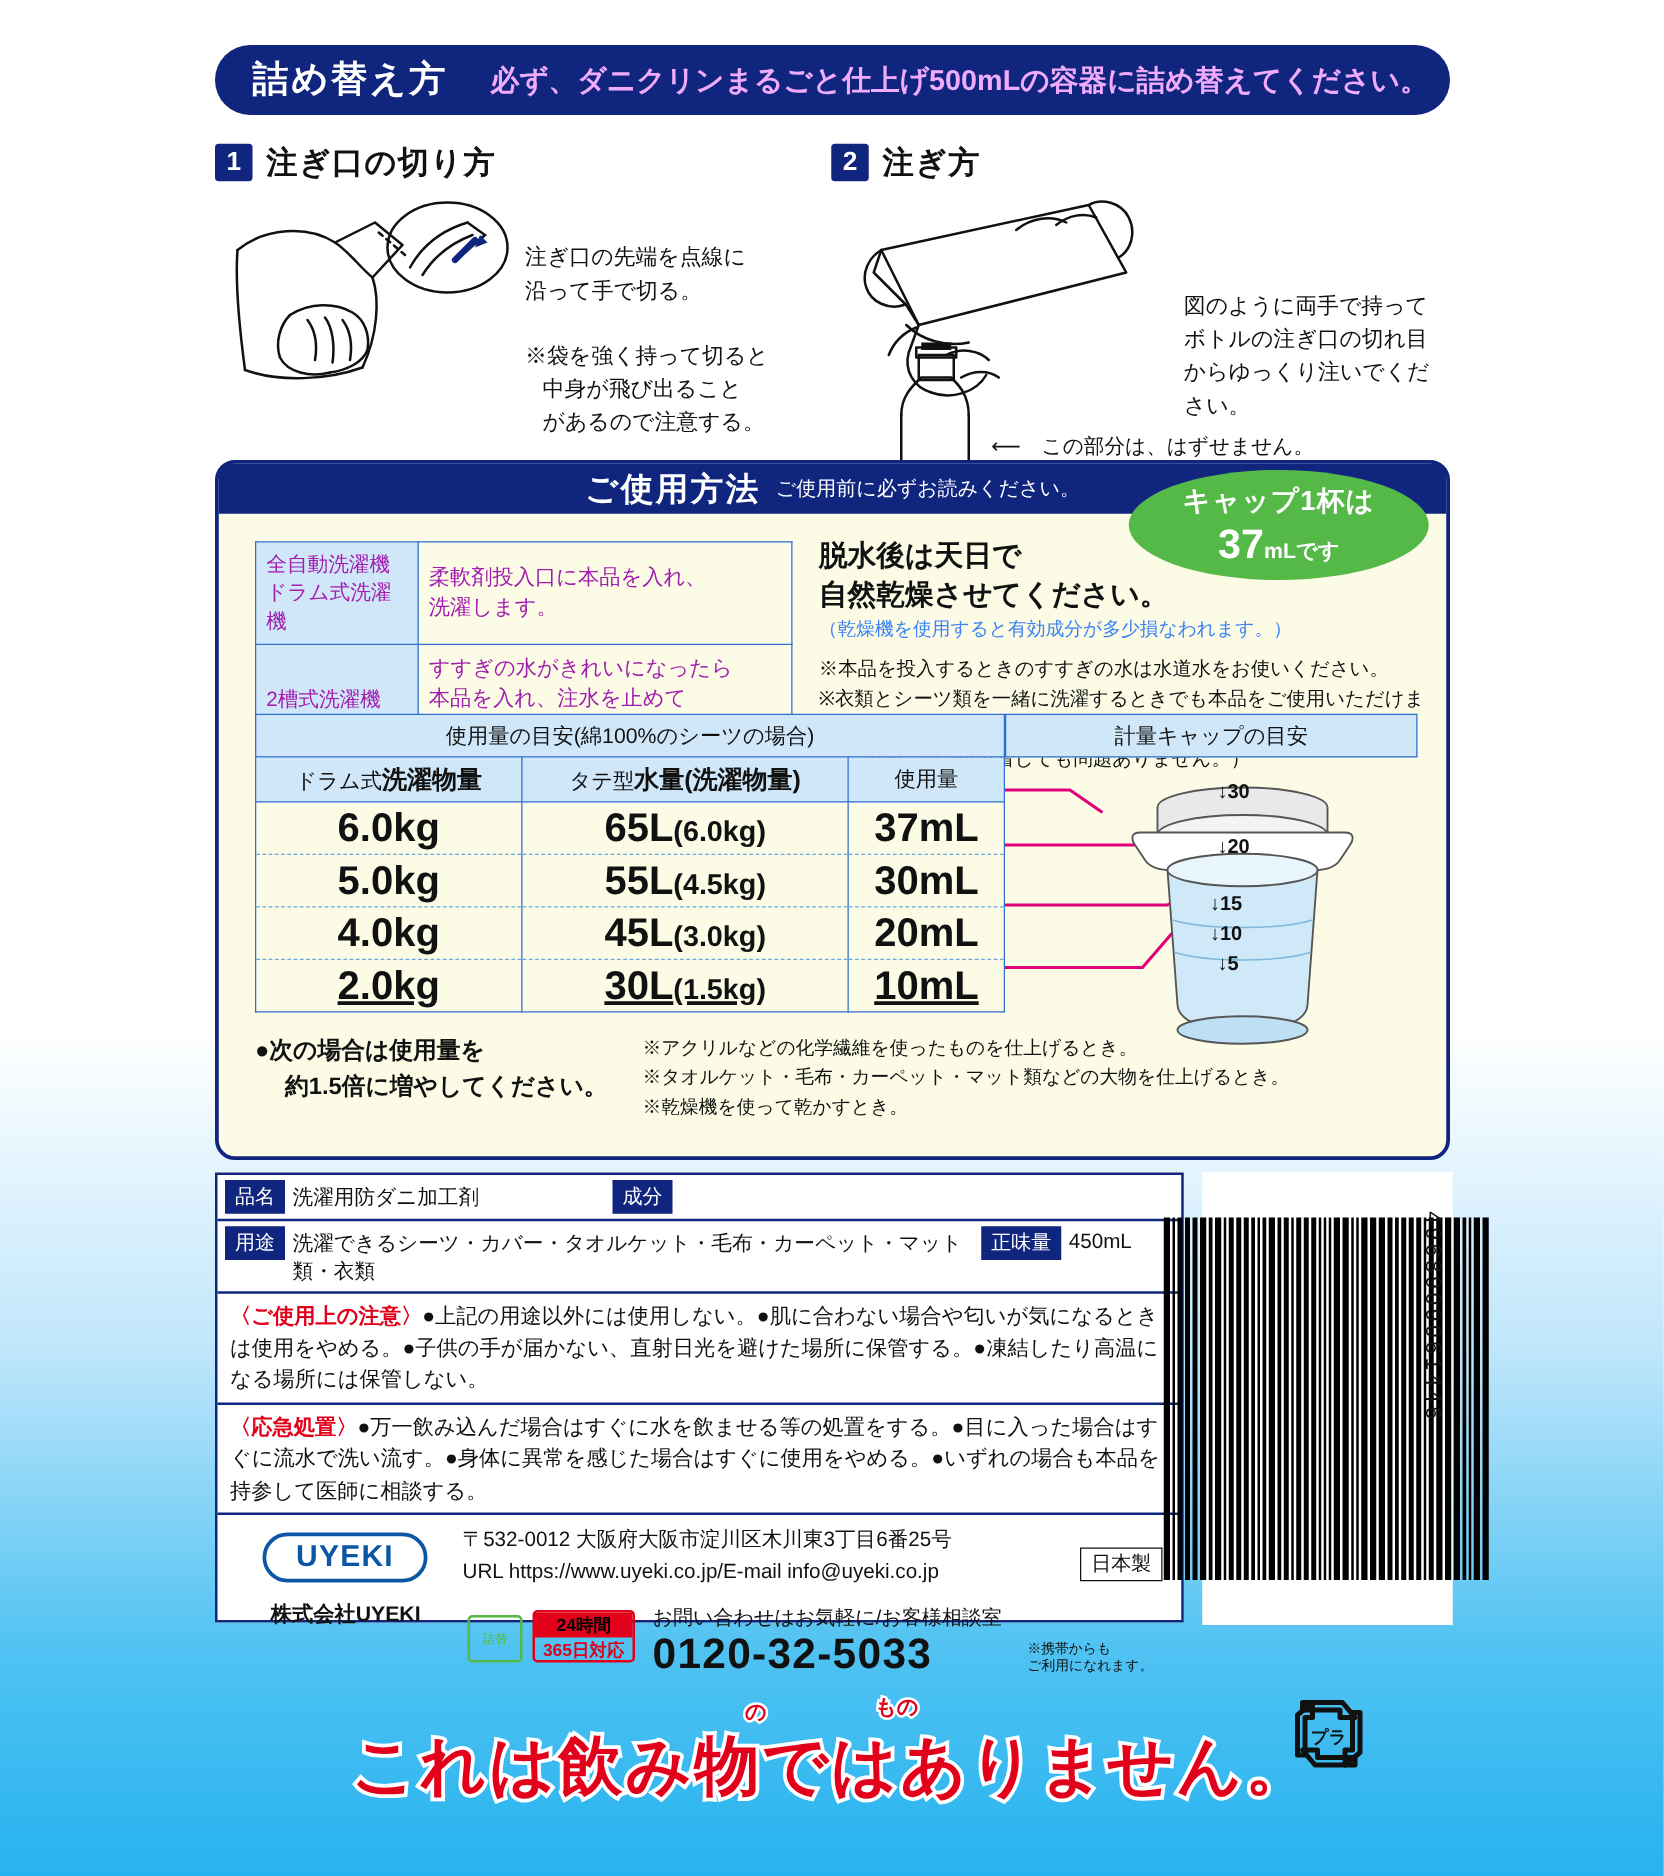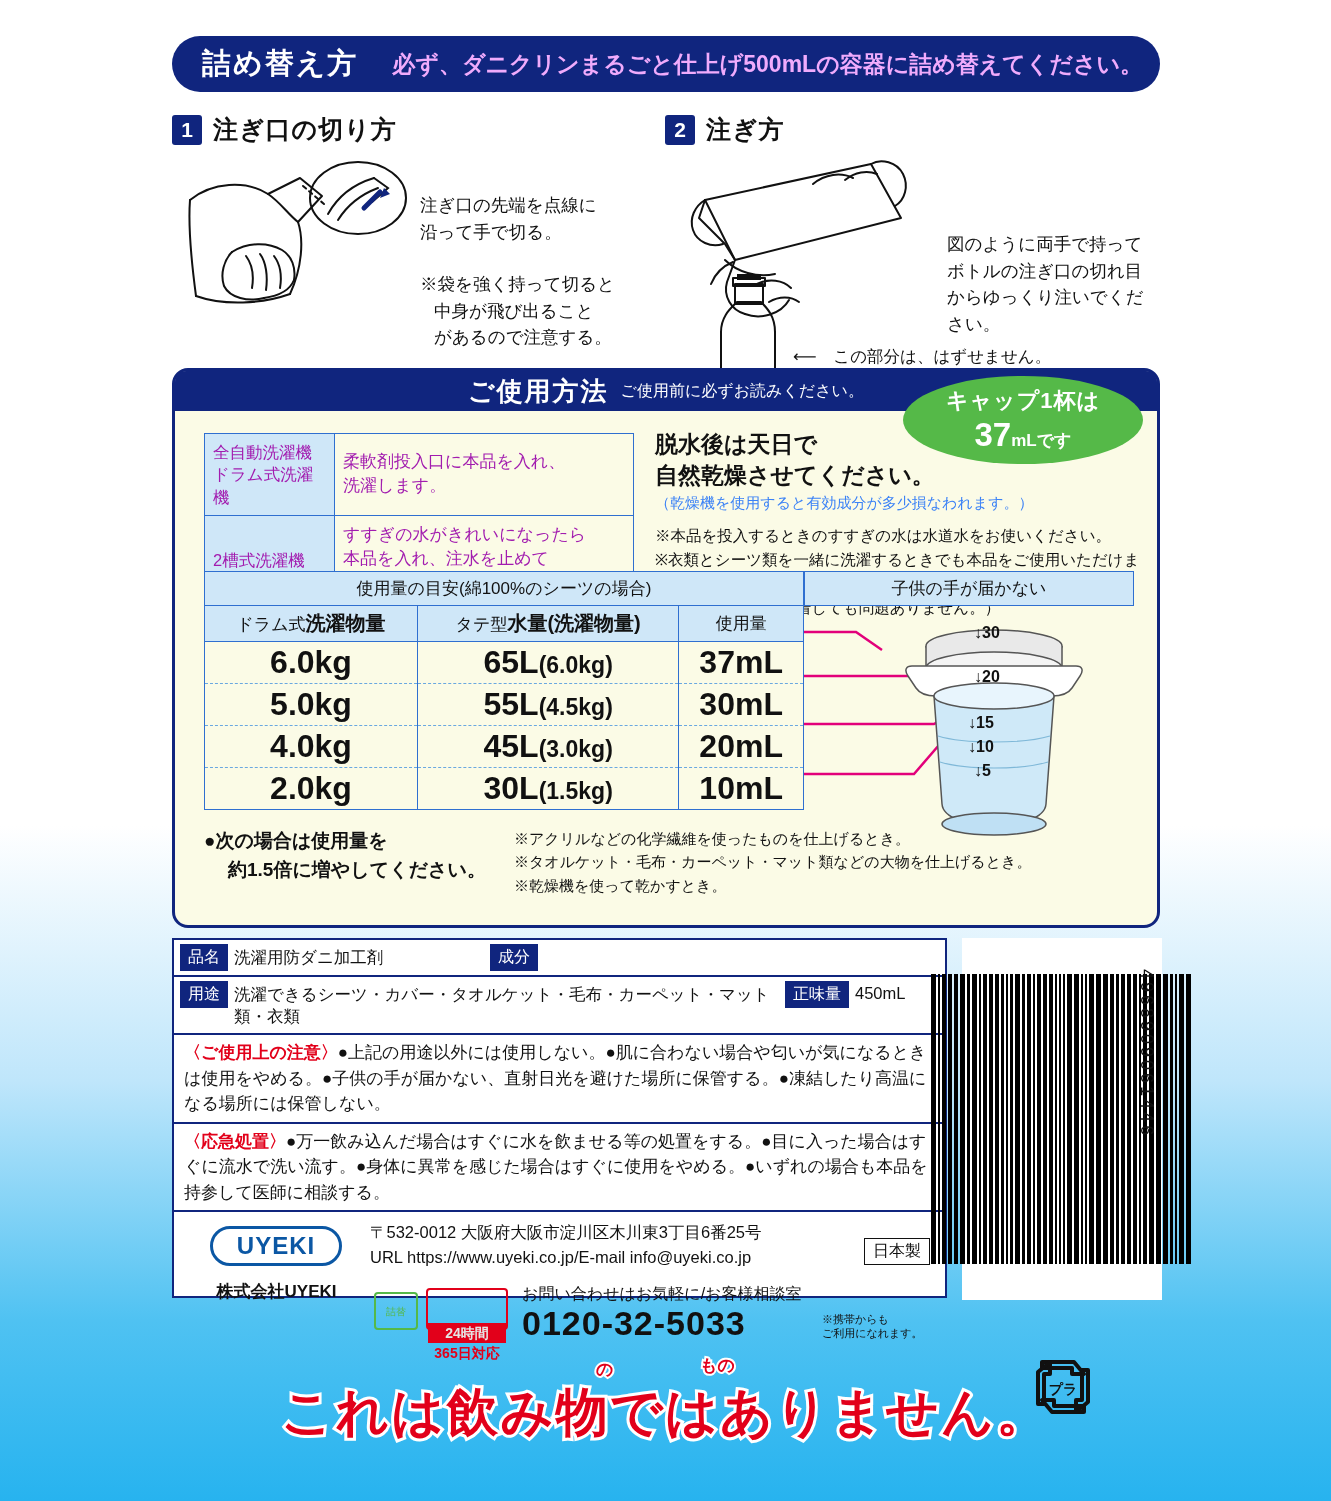--- a/index.html
+++ b/index.html
@@ -97,21 +97,21 @@
   .dose-table th.sub {
     background:#cfe7f8; font-size:17px; font-weight:normal; padding:4px; color:#111; white-space:nowrap;
   }
   .dose-table th.sub .b { font-size:20px; font-weight:bold; }
   .dose-table td.cell {
     text-align:center; font-size:32px; font-weight:bold; color:#111; padding:2px 4px;
     border-top:1.5px dashed #6aa8e0; border-bottom:1.5px dashed #6aa8e0;
     background:#fbfbe6; white-space:nowrap;
   }
   .dose-table td.cell .sm { font-size:23px; }
-  .dose-table tr:last-child td.cell { border-bottom:1.5px solid #2f6fd0; }
+  .dose-table tr:last-child td.cell { border-bottom:1.5px solid #2f6fd0;text-decoration:underline; }
   .dose-table tr.firstrow td.cell { border-top:1.5px solid #2f6fd0; }
 
   .cap-col {
     position:absolute; left:600px; top:0; width:330px;
   }
   .cap-col .caphead {
     border:1.5px solid #2f6fd0; background:#cfe7f8; text-align:center;
     font-size:17px; padding:5px; color:#111;
   }
   .cap-col .capbody { position:relative; height:244px; border:none; }
@@ -151,21 +151,21 @@
   .recycle-mark {
     position:absolute; left:200px; top:60px; width:44px; height:38px;
     border:2px solid #55b948; border-radius:4px; color:#55b948;
     font-size:10px; display:flex; align-items:center; justify-content:center; text-align:center; line-height:1.1;margin-top:20px;
   }
   .h24 {
     position:absolute; left:252px; top:76px; width:82px; height:42px;
     border:2px solid #e2001a; border-radius:4px; color:#e2001a;
     font-size:14px; font-weight:bold; text-align:center; line-height:1.45;
   }
-  .h24 .r1 { background:#e2001a; color:#e5e5e5; display:block;margin-top:33px; }
+  .h24 .r1 { background:#e2001a; color:#000000; display:block; }
   .made-in {
     position:absolute; left:690px; top:298px; border:1.5px solid #111;
     padding:2px 8px; font-size:16px; color:#111; background:#fff;
   }
 
   
   .barcode-box {
     position:absolute; left:962px; top:938px; width:200px; height:362px;
     background:#fff; border:1px solid #fff;
     display:flex; align-items:center; justify-content:center;
@@ -358,21 +358,21 @@
       </tr>
       <tr>
         <td class="cell">2.0kg</td>
         <td class="cell"><span>30L</span><span class="sm">(1.5kg)</span></td>
         <td class="cell">10mL</td>
       </tr>
     </tbody>
       </table>
 
     <div class="cap-col">
-      <div class="caphead">子供の手が届かない</div>
+      <div class="caphead">計量キャップの目安</div>
       <div class="capbody">
         <svg width="330" height="244" viewBox="0 0 330 244">
 
           <g fill="none" stroke="#e2007a" stroke-width="2.5">
             <path d="M-1 26 L 52 26 L 78 44"></path>
             <path d="M-1 70 L 150 70 L 176 56"></path>
             <path d="M-1 118 L 130 118 L 160 100"></path>
             <path d="M-1 168 L 110 168 L 148 124"></path>
           </g>
 

